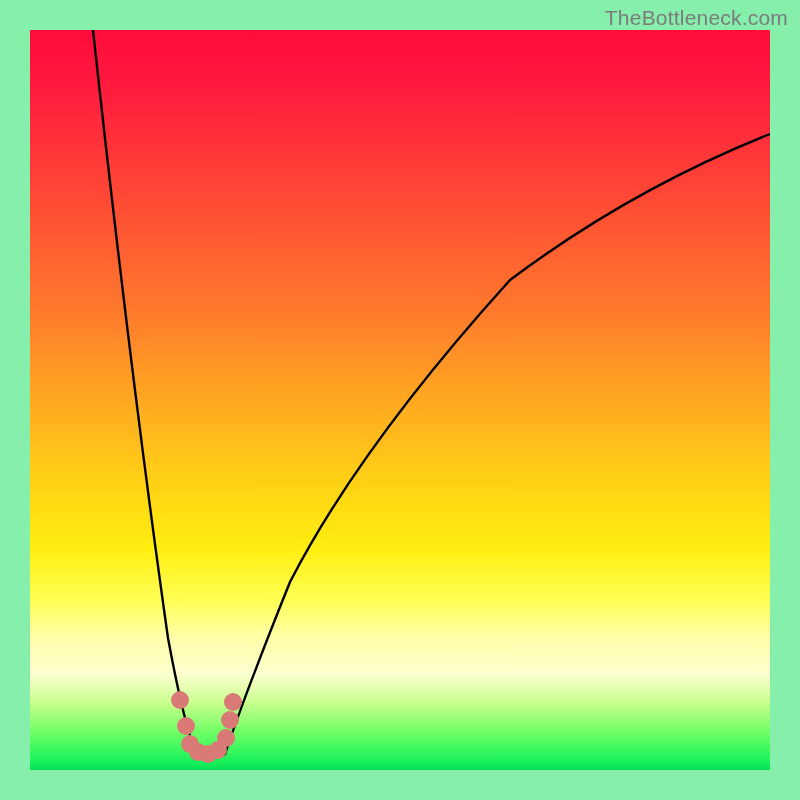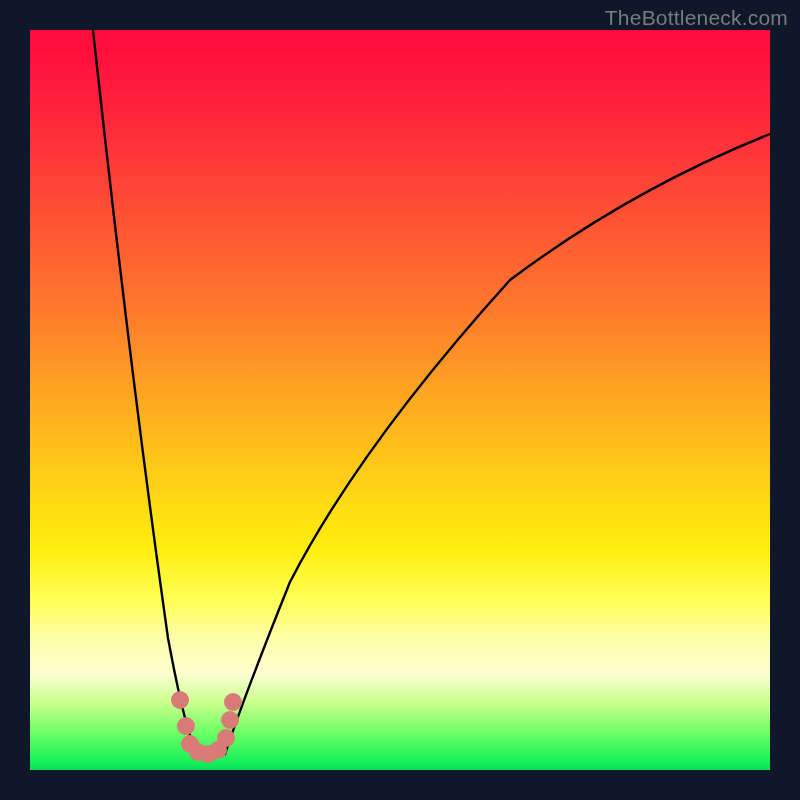--- a/index.html
+++ b/index.html
@@ -8,21 +8,21 @@
     width: 800px;
     height: 800px;
     overflow: hidden;
     background: #000;
     font-family: Arial, Helvetica, sans-serif;
   }
   .frame {
     position: relative;
     width: 800px;
     height: 800px;
-    background: #0f172a;
+    background: #86efac;
   }
   .plot {
     position: absolute;
     left: 30px;
     top: 30px;
     width: 740px;
     height: 740px;
     
     background: linear-gradient(
       to bottom,

